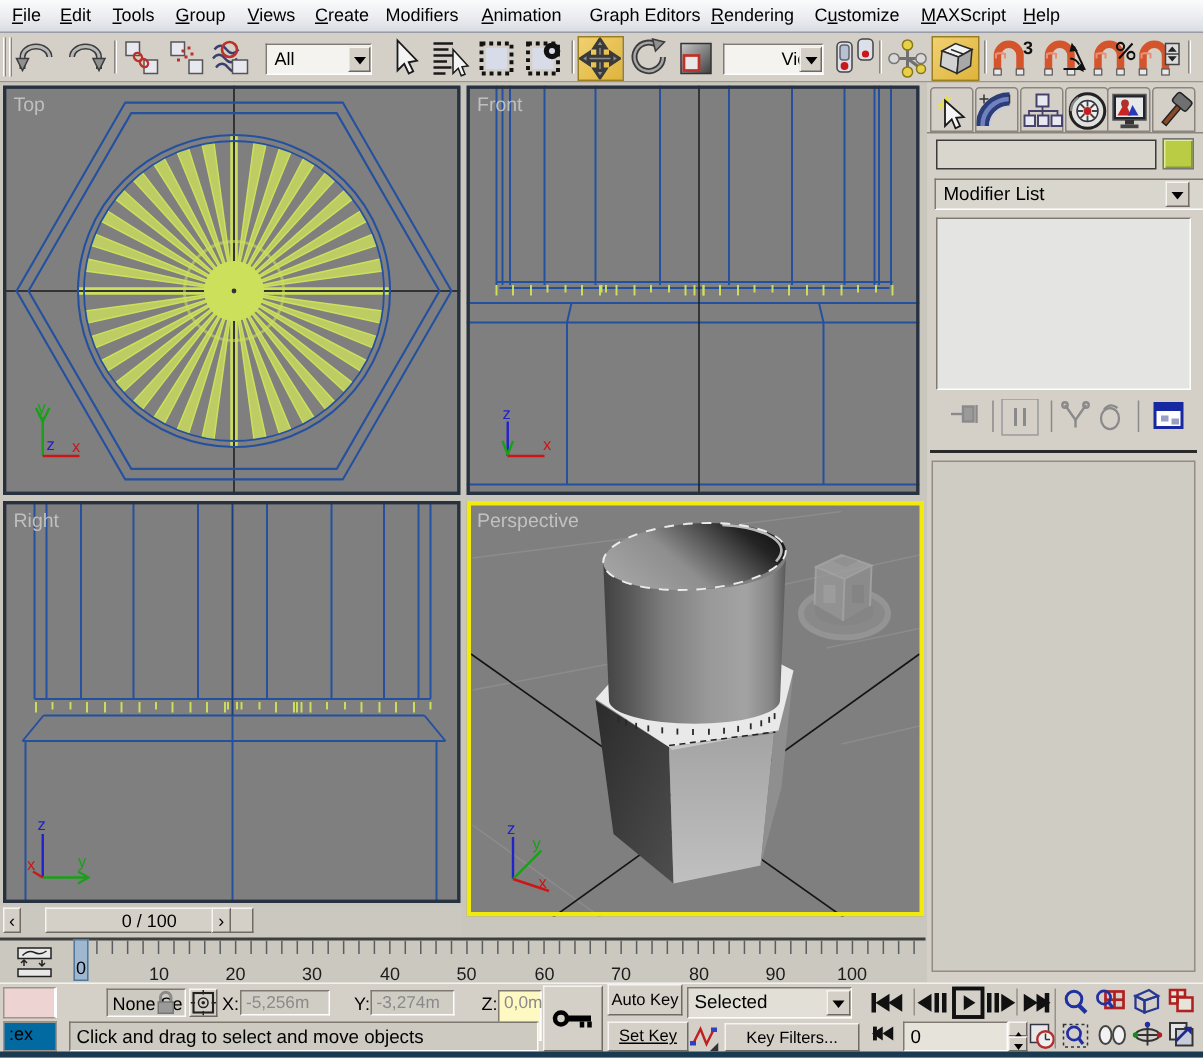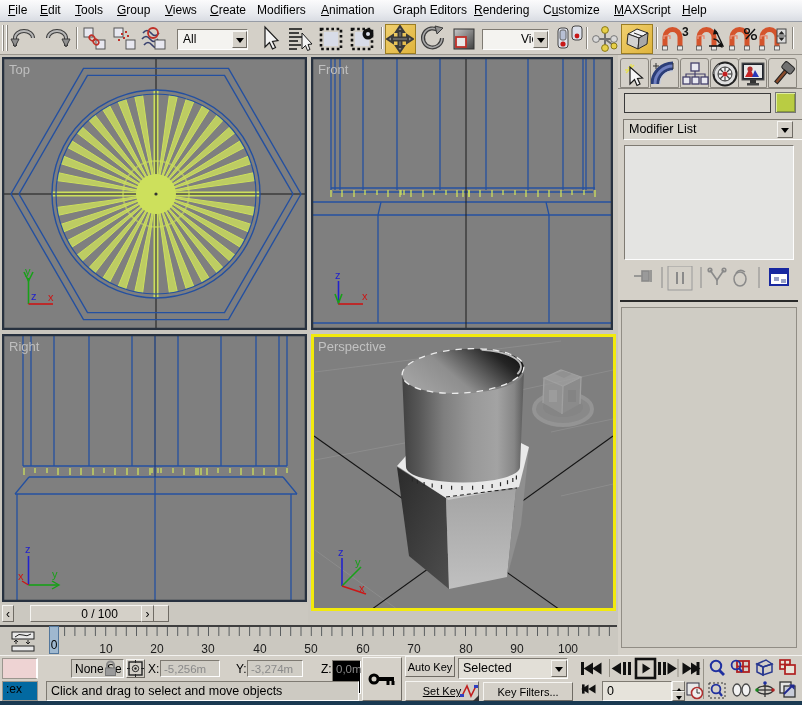--- a/index.html
+++ b/index.html
@@ -781,32 +781,32 @@
           <line x1="8.5" y1="14" x2="8.5" y2="17"></line>
           <line x1="0" y1="8.5" x2="3" y2="8.5"></line>
           <line x1="14" y1="8.5" x2="17" y2="8.5"></line>
         </g>
       </svg></div>
     <span class="abs" style="left:148px;top:6px;font-size:12px;">X:</span>
     <div class="abs sunk" style="left:160px;top:4px;width:60px;height:17px;background:#d0cdc5;font-size:11.5px;color:#8a8a8a;padding:2px 0 0 3px;">-5,256m</div>
     <span class="abs" style="left:236px;top:6px;font-size:12px;">Y:</span>
     <div class="abs sunk" style="left:247px;top:4px;width:56px;height:17px;background:#d0cdc5;font-size:11.5px;color:#8a8a8a;padding:2px 0 0 3px;">-3,274m</div>
     <span class="abs" style="left:321px;top:6px;font-size:12px;">Z:</span>
-    <div class="abs sunk" style="left:332px;top:4px;width:29px;height:34px;background:#000000;font-size:11.5px;color:#8a8a8a;padding:2px 0 0 3px;">0,0m</div>
+    <div class="abs sunk" style="left:332px;top:4px;width:29px;height:34px;background:#fef9c3;font-size:11.5px;color:#8a8a8a;padding:2px 0 0 3px;">0,0m</div>
     <div class="abs raised" style="left:362px;top:1px;width:40px;height:44px;"><svg width="38" height="42" viewBox="0 0 38 42">
         <g stroke="#000" fill="none">
           <circle cx="11" cy="21" r="4" stroke-width="3"></circle>
           <line x1="15" y1="21" x2="31" y2="21" stroke-width="4"></line>
           <line x1="25" y1="23" x2="25" y2="27" stroke-width="3"></line>
           <line x1="30" y1="23" x2="30" y2="27" stroke-width="3"></line>
         </g>
       </svg></div>
     <div class="abs sunk" style="left:46px;top:25px;width:313px;height:20px;font-size:12.5px;color:#000;padding:2px 0 0 4px;white-space:nowrap;overflow:hidden;">Click and drag to select and move objects</div>
     <div class="abs raised btn" style="left:405px;top:0;width:50px;height:21px;padding-top:4px;font-size:11px;white-space:nowrap;">Auto Key</div>
-    <div class="abs raised btn" style="left:405px;top:25px;width:74px;height:20px;padding-top:3px;font-size:11px;white-space:nowrap;text-decoration:underline;">Set Key</div>
+    <div class="abs raised btn" style="left:405px;top:25px;width:54px;height:20px;padding-top:3px;font-size:11px;white-space:nowrap;text-decoration:underline;">Set Key</div>
     <div class="abs sunk" style="left:458px;top:2px;width:110px;height:21px;background:#e2dfd7;">
       <span class="abs" style="left:4px;top:2px;font-size:12.5px;">Selected</span>
       <div class="abs raised" style="left:92px;top:1px;width:16px;height:17px;background:#d4d0c8;">
         <div class="abs" style="left:3px;top:6px;width:0;height:0;border:4.5px solid transparent;border-top:5.5px solid #000;"></div>
       </div>
     </div>
     <div class="abs" style="left:459px;top:26px;width:20px;height:19px;"><svg width="20" height="19" viewBox="0 0 20 19">
         <path d="M3 14 L8 4 L12 14 L17 4" fill="none" stroke="#c02020" stroke-width="1.6"></path>
         <g fill="#3040c0">
           <rect x="1" y="12" width="4" height="3"></rect>

